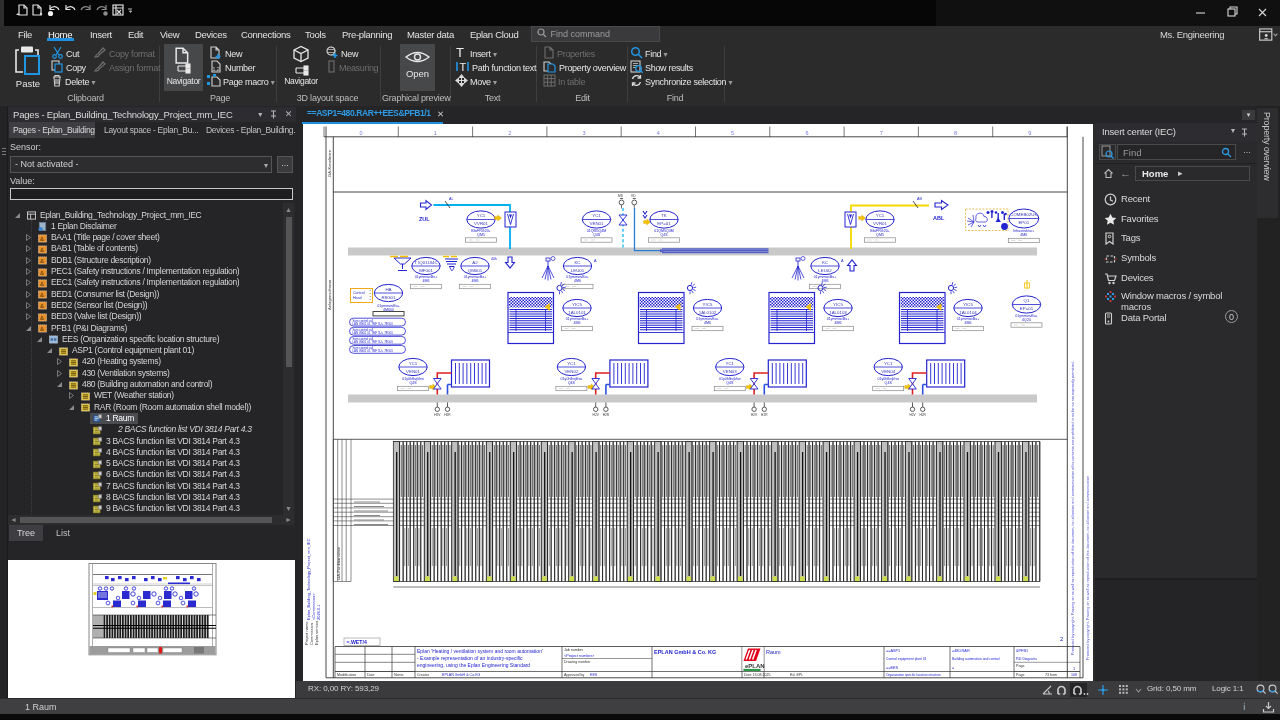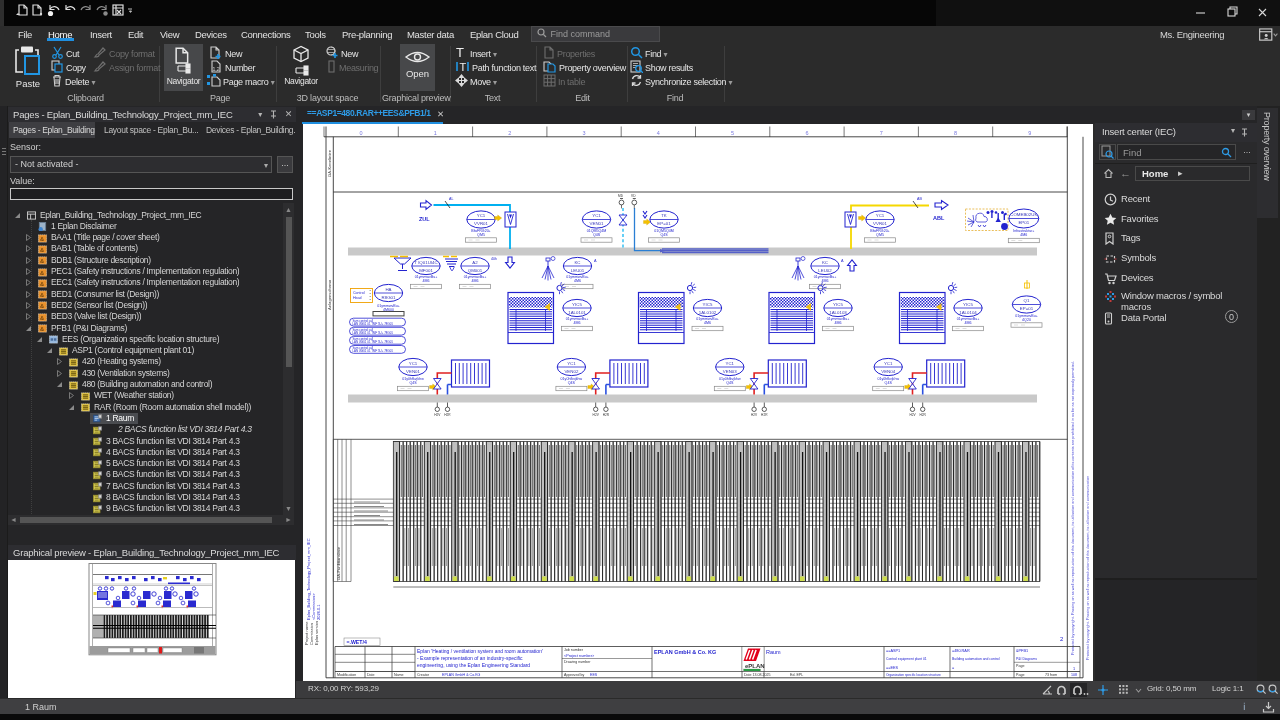--- a/index.html
+++ b/index.html
@@ -611,21 +611,24 @@
     <div class="abs" style="left:283px;top:203px;width:11px;height:312px;background:#2d2d2f;">
       <div style="position:absolute;left:2px;top:3px;color:#888;font-size:7px;">▲</div>
       <div style="position:absolute;left:2.5px;top:14px;width:6px;height:150px;background:#555;"></div>
       <div style="position:absolute;left:2px;bottom:3px;color:#888;font-size:7px;">▼</div>
     </div>
     <div class="abs" style="left:8px;top:515px;width:286px;height:10px;background:#2d2d2f;">
       <div style="position:absolute;left:2px;top:1px;color:#888;font-size:7px;">◄</div>
       <div style="position:absolute;left:12px;top:2px;width:252px;height:6px;background:#555;"></div>
       <div style="position:absolute;right:2px;top:1px;color:#888;font-size:7px;">►</div>
     </div>
-<div id="gp-title" class="abs" style="left:8px;top:545px;width:288px;height:15px;background:#2d2d31;color:#dadada;font-size:9.5px;letter-spacing:-0.2px;line-height:15px;padding-left:5px;">Graphical preview - Eplan_Building_Technology_Project_mm_IEC</div>
+    <div class="abs" style="left:8px;top:525px;width:288px;height:16px;background:#252527;font-size:9px;">
+      <div style="position:absolute;left:1px;top:0;width:34px;height:16px;background:#3e3e42;color:#d8d8d8;text-align:center;line-height:16px;">Tree</div>
+      <div style="position:absolute;left:40px;top:0;width:30px;height:16px;color:#c0c0c0;text-align:center;line-height:16px;">List</div>
+    </div>
     <div class="abs" style="left:8px;top:560px;width:287px;height:138px;background:#ffffff;"></div>
     <svg class="abs" style="left:8px;top:560px" width="287" height="138" viewBox="0 0 287 138">
       <rect x="81" y="3.5" width="127" height="91.3" fill="#fff" stroke="#888" stroke-width="1"></rect>
       <path d="M84.5 4 V94 M204.5 4 V94" stroke="#999" stroke-width="0.8"></path>
       <path d="M85 14.5 H204" stroke="#555" stroke-width="0.8"></path>
       <path d="M85 24 H204" stroke="#bbb" stroke-width="0.7"></path>
       <rect x="97" y="16" width="3.6" height="3.2" fill="#2a2ad0"></rect>
       <rect x="103" y="18" width="3.6" height="3.2" fill="#2a2ad0"></rect>
       <rect x="110" y="16" width="3.6" height="3.2" fill="#2a2ad0"></rect>
       <rect x="117" y="18" width="3.6" height="3.2" fill="#2a2ad0"></rect>

